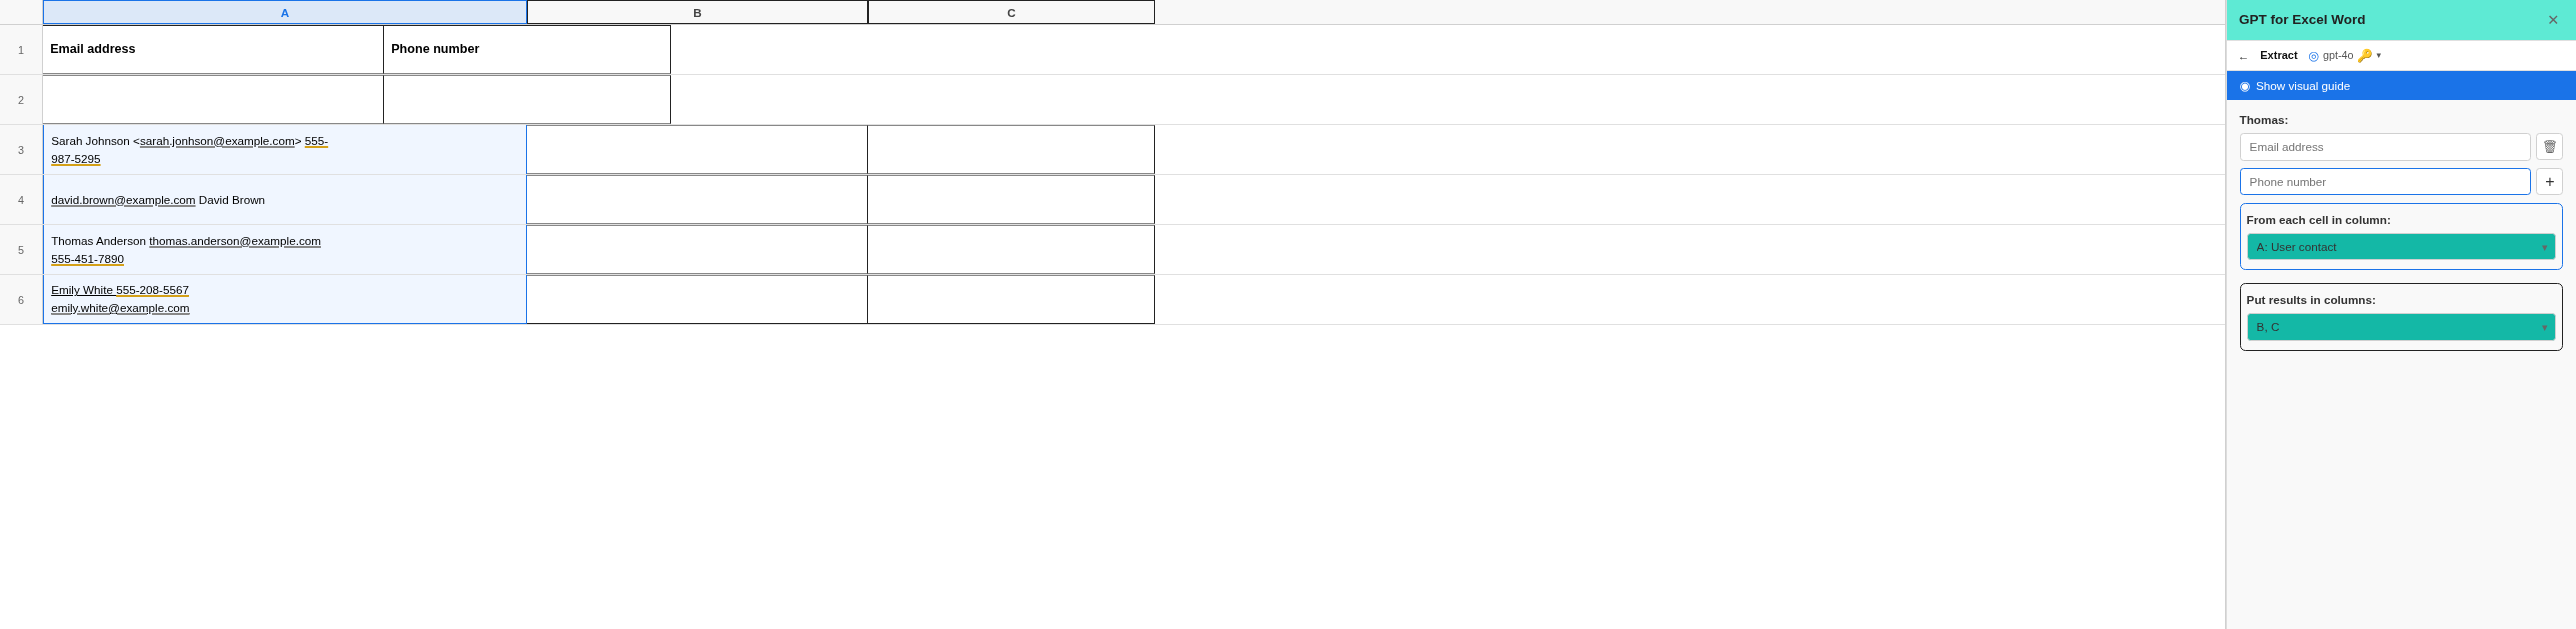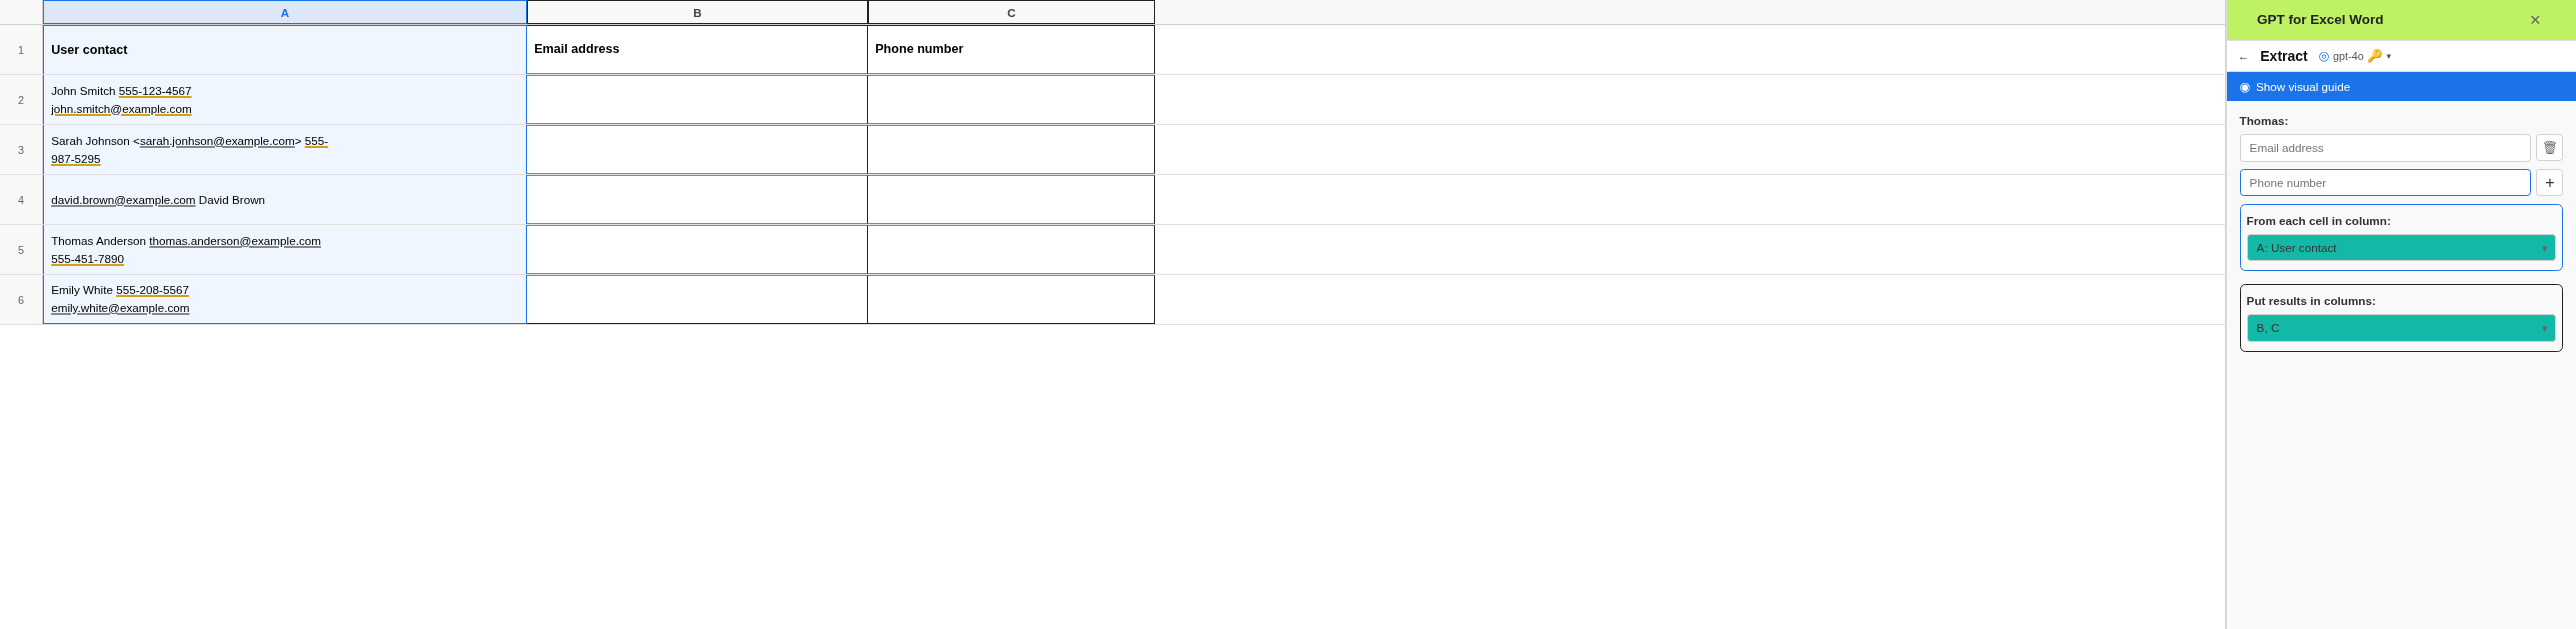--- a/index.html
+++ b/index.html
@@ -174,22 +174,22 @@
       background: #f9f9f9;
       display: flex;
       flex-direction: column;
       border-left: 0.9px solid #ddd;
     }
 
     .sidebar-title-bar {
       display: flex;
       align-items: center;
       justify-content: space-between;
-      padding: 9px 30px;
-      background: #bef264;
+      padding: 9px 12px;
+      background: #5eead4;
       border-bottom: 0.9px solid #e0e0e0;
     }
 
     .sidebar-title {
       font-size: 13.5px;
       font-weight: 600;
       color: #222;
     }
 
     .close-btn {
@@ -221,21 +221,21 @@
       font-size: 11.7px;
       color: #222;
       font-weight: 600;
       gap: 3.6px;
       cursor: pointer;
       background: none;
       border: none;
     }
 
     .extract-label {
-      font-size: 14px;
+      font-size: 11px;
       font-weight: 700;
       color: #111;
       margin-left: 3.6px;
     }
 
     .model-badge {
       display: flex;
       align-items: center;
       gap: 3.6px;
       font-size: 10.8px;
@@ -384,31 +384,26 @@
 
   <div class="sheet-header">
     <div class="col-header-corner"></div>
     <div class="col-header col-a selected">A</div>
     <div class="col-header col-b bold-border">B</div>
     <div class="col-header col-c bold-border">C</div>
   </div>
 
   <div class="sheet-row row-1">
     <div class="row-header">1</div>
-    <div class="cell cell-a selected row1-header">User contact</div>
     <div class="cell cell-b bold-border" style="font-weight:700; font-size:12.6px; border-top:1.8px solid #222; border-bottom:0.9px solid #888;">Email address</div>
     <div class="cell cell-c bold-border" style="font-weight:700; font-size:12.6px; border-top:1.8px solid #222; border-bottom:0.9px solid #888;">Phone number</div>
   </div>
 
   <div class="sheet-row">
     <div class="row-header">2</div>
-    <div class="cell cell-a selected">
-      <span class="cell-content">John Smitch <span class="underline-gold">555-123-4567</span></span>
-      <span class="cell-content"><span class="underline-gold">john.smitch@example.com</span></span>
-    </div>
     <div class="cell cell-b bold-border" style="border-top:0.9px solid #888; border-bottom:0.9px solid #888;"></div>
     <div class="cell cell-c bold-border" style="border-top:0.9px solid #888; border-bottom:0.9px solid #888;"></div>
   </div>
 
   <div class="sheet-row">
     <div class="row-header">3</div>
     <div class="cell cell-a selected">
       <span class="cell-content">Sarah Johnson &lt;<span class="underline-gray">sarah.jonhson@example.com</span>&gt; <span class="underline-gold">555-</span></span>
       <span class="cell-content"><span class="underline-gold">987-5295</span></span>
     </div>
@@ -430,21 +425,21 @@
     <div class="cell cell-a selected">
       <span class="cell-content">Thomas Anderson <span class="underline-gray">thomas.anderson@example.com</span></span>
       <span class="cell-content"><span class="underline-gold">555-451-7890</span></span>
     </div>
     <div class="cell cell-b bold-border" style="border-top:0.9px solid #888; border-bottom:0.9px solid #888;"></div>
     <div class="cell cell-c bold-border" style="border-top:0.9px solid #888; border-bottom:0.9px solid #888;"></div>
   </div>
 
   <div class="sheet-row last-row">
     <div class="row-header">6</div>
-    <div class="cell cell-a selected" style="border-bottom:1.8px solid #1a73e8;">
+    <div class="cell cell-a selected" style="border-bottom:1.8px solid #1a73e8;text-decoration:underline;">
       <span class="cell-content">Emily White <span class="underline-gold">555-208-5567</span></span>
       <span class="cell-content"><span class="underline-gray">emily.white@example.com</span></span>
     </div>
     <div class="cell cell-b bold-border" style="border-top:0.9px solid #888; border-bottom:1.8px solid #222;"></div>
     <div class="cell cell-c bold-border" style="border-top:0.9px solid #888; border-bottom:1.8px solid #222;"></div>
   </div>
 </div>
 
 <div class="sidebar">
 

